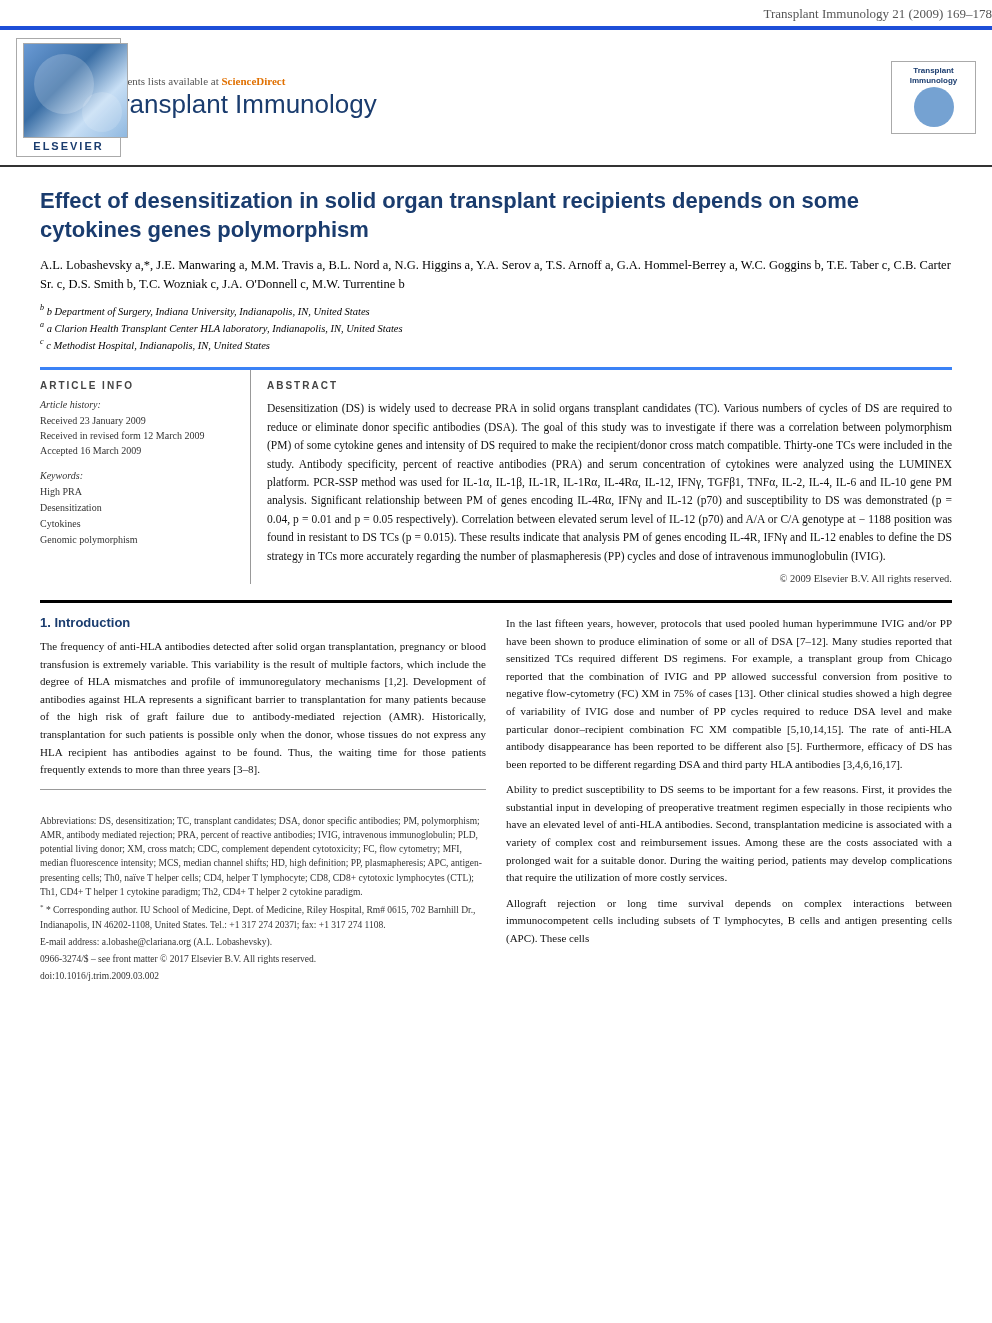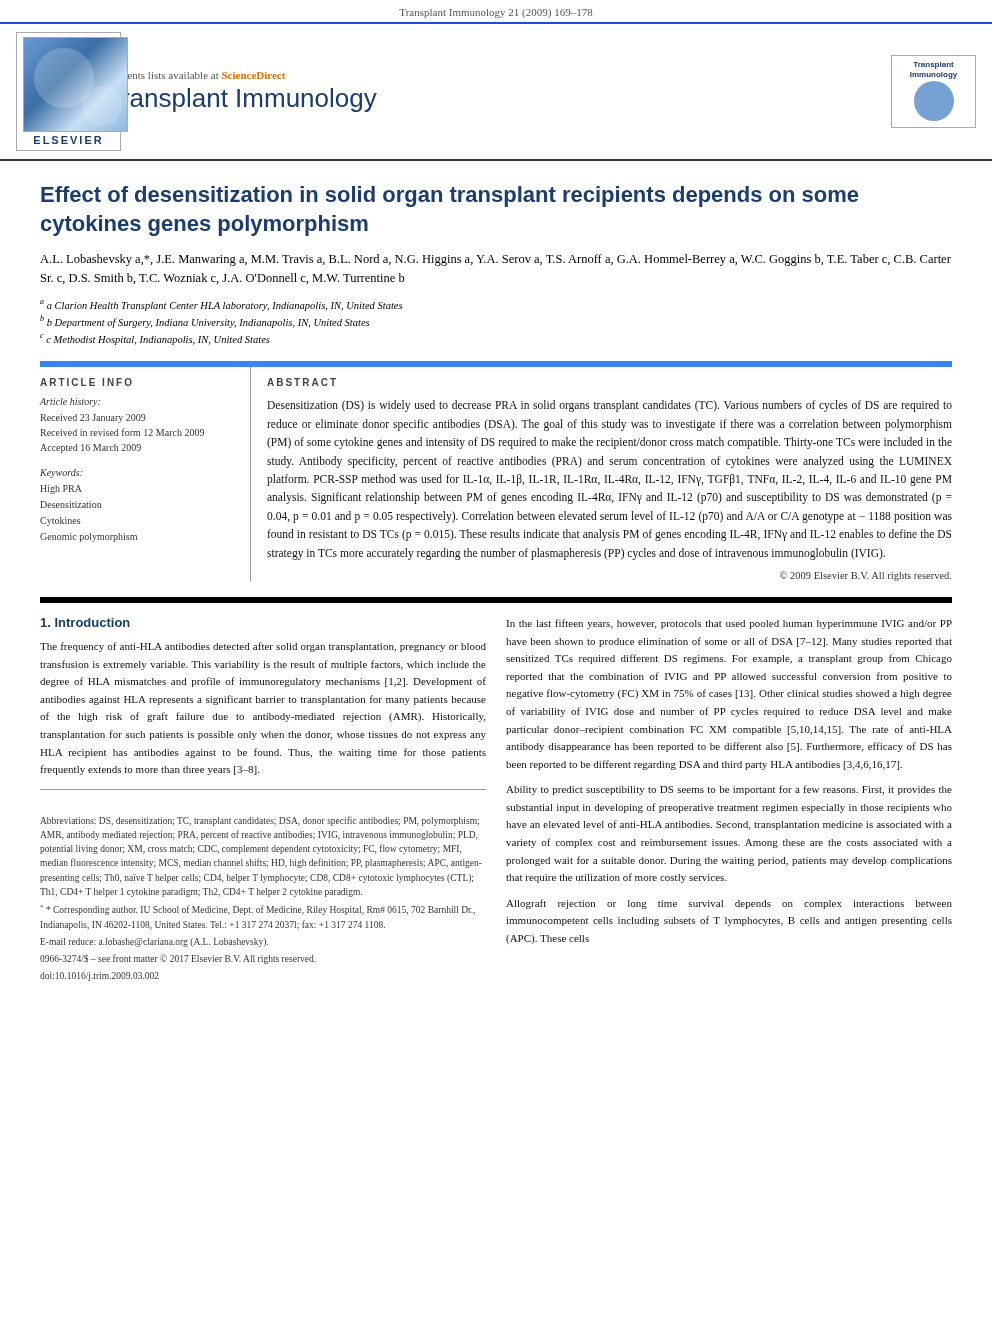--- a/index.html
+++ b/index.html
@@ -7,24 +7,24 @@
       background: #fff;
       font-family: 'Times New Roman', Times, serif;
       font-size: 13px;
       color: #000;
       width: 992px;
       min-height: 1323px;
     }
 
     
     .journal-header {
-      border-bottom: 2px solid #1d4ed8;
+      border-bottom: 4px solid #1d4ed8;
       padding: 6px 0 4px 0;
-      text-align: center;
-      font-size: 11px;
+      text-align: right;
+      font-size: 13px;
       color: #555;
     }
 
     
     .main-header {
       display: flex;
       align-items: center;
       border-bottom: 2px solid #333;
       padding: 8px 16px;
     }
@@ -130,21 +130,21 @@
     }
     .affiliations sup {
       font-size: 8px;
     }
 
     
     .two-col {
       display: flex;
       gap: 20px;
       margin-top: 14px;
-      border-top: 6px solid #3b82f6;
+      border-top: 3px solid #3b82f6;
     }
 
     .left-col {
       width: 190px;
       flex-shrink: 0;
       padding-top: 10px;
     }
 
     .right-col {
       flex: 1;
@@ -199,21 +199,21 @@
       color: #333;
       margin-top: 8px;
       text-align: right;
     }
 
     
     .body-two-col {
       display: flex;
       gap: 20px;
       margin-top: 16px;
-      border-top: 6px solid #000000;
+      border-top: 3px solid #000000;
       padding-top: 12px;
     }
     .body-left {
       flex: 1;
     }
     .body-right {
       flex: 1;
     }
 
     .section-title {
@@ -311,22 +311,22 @@
 
 <div class="article-content">
 
   <div class="article-title">Effect of desensitization in solid organ transplant recipients depends on some cytokines genes polymorphism</div>
 
   <div class="authors">
     <span>A.L. Lobashevsky a,*, J.E. Manwaring a, M.M. Travis a, B.L. Nord a, N.G. Higgins a, Y.A. Serov a, T.S. Arnoff a, G.A. Hommel-Berrey a, W.C. Goggins b, T.E. Taber c, C.B. Carter Sr. c, D.S. Smith b, T.C. Wozniak c, J.A. O'Donnell c, M.W. Turrentine b</span>
   </div>
 
   <div class="affiliations">
+    <div><sup>b</sup> <span>b Department of Surgery, Indiana University, Indianapolis, IN, United States</span></div>
     <div><sup>a</sup> <span>a Clarion Health Transplant Center HLA laboratory, Indianapolis, IN, United States</span></div>
-    <div><sup>b</sup> <span>b Department of Surgery, Indiana University, Indianapolis, IN, United States</span></div>
     <div><sup>c</sup> <span>c Methodist Hospital, Indianapolis, IN, United States</span></div>
   </div>
 
   <div class="two-col">
 
     <div class="left-col">
       <div class="section-heading">ARTICLE INFO</div>
       <div class="article-info-block">
         <div class="article-info-label">Article history:</div>
         <div class="article-info-line">Received 23 January 2009</div>
@@ -354,21 +354,21 @@
 
     <div class="body-left">
       <div class="section-title">1. Introduction</div>
       <div class="body-text">The frequency of anti-HLA antibodies detected after solid organ transplantation, pregnancy or blood transfusion is extremely variable. This variability is the result of multiple factors, which include the degree of HLA mismatches and profile of immunoregulatory mechanisms [1,2]. Development of antibodies against HLA represents a significant barrier to transplantation for many patients because of the high risk of graft failure due to antibody-mediated rejection (AMR). Historically, transplantation for such patients is possible only when the donor, whose tissues do not express any HLA recipient has antibodies against to be found. Thus, the waiting time for those patients frequently extends to more than three years [3–8].</div>
 
       <div class="footnotes">
         <div class="footnote-text">Abbreviations: DS, desensitization; TC, transplant candidates; DSA, donor specific antibodies; PM, polymorphism; AMR, antibody mediated rejection; PRA, percent of reactive antibodies; IVIG, intravenous immunoglobulin; PLD, potential living donor; XM, cross match; CDC, complement dependent cytotoxicity; FC, flow cytometry; MFI, median fluorescence intensity; MCS, median channel shifts; HD, high definition; PP, plasmapheresis; APC, antigen-presenting cells; Th0, naïve T helper cells; CD4, helper T lymphocyte; CD8, CD8+ cytotoxic lymphocytes (CTL); Th1, CD4+ T helper 1 cytokine paradigm; Th2, CD4+ T helper 2 cytokine paradigm.</div>
         <div class="footnote-text">
           <sup>*</sup> <span>* Corresponding author. IU School of Medicine, Dept. of Medicine, Riley Hospital, Rm# 0615, 702 Barnhill Dr., Indianapolis, IN 46202-1108, United States. Tel.: +1 317 274 2037l; fax: +1 317 274 1108.</span>
         </div>
-        <div class="footnote-text">E-mail reduce: a.lobashe@clariana.org (A.L. Lobashevsky).</div>
+        <div class="footnote-text">E-mail address: a.lobashe@clariana.org (A.L. Lobashevsky).</div>
         <div class="footnote-text">0966-3274/$ – see front matter © 2017 Elsevier B.V. All rights reserved.</div>
         <div class="footnote-text">doi:10.1016/j.trim.2009.03.002</div>
       </div>
     </div>
 
     <div class="body-right">
       <div class="body-text">In the last fifteen years, however, protocols that used pooled human hyperimmune IVIG and/or PP have been shown to produce elimination of some or all of DSA [7–12]. Many studies reported that sensitized TCs required different DS regimens. For example, a transplant group from Chicago reported that the combination of IVIG and PP allowed successful conversion from positive to negative flow-cytometry (FC) XM in 75% of cases [13]. Other clinical studies showed a high degree of variability of IVIG dose and number of PP cycles required to reduce DSA level and make particular donor–recipient combination FC XM compatible [5,10,14,15]. The rate of anti-HLA antibody disappearance has been reported to be different also [5]. Furthermore, efficacy of DS has been reported to be different regarding DSA and third party HLA antibodies [3,4,6,16,17].</div>
       <div class="body-text">Ability to predict susceptibility to DS seems to be important for a few reasons. First, it provides the substantial input in developing of preoperative treatment regimen especially in those recipients who have an elevated level of anti-HLA antibodies. Second, transplantation medicine is associated with a variety of complex cost and reimbursement issues. Among these are the costs associated with a prolonged wait for a suitable donor. During the waiting period, patients may develop complications that require the utilization of more costly services.</div>
       <div class="body-text">Allograft rejection or long time survival depends on complex interactions between immunocompetent cells including subsets of T lymphocytes, B cells and antigen presenting cells (APC). These cells</div>
     </div>

